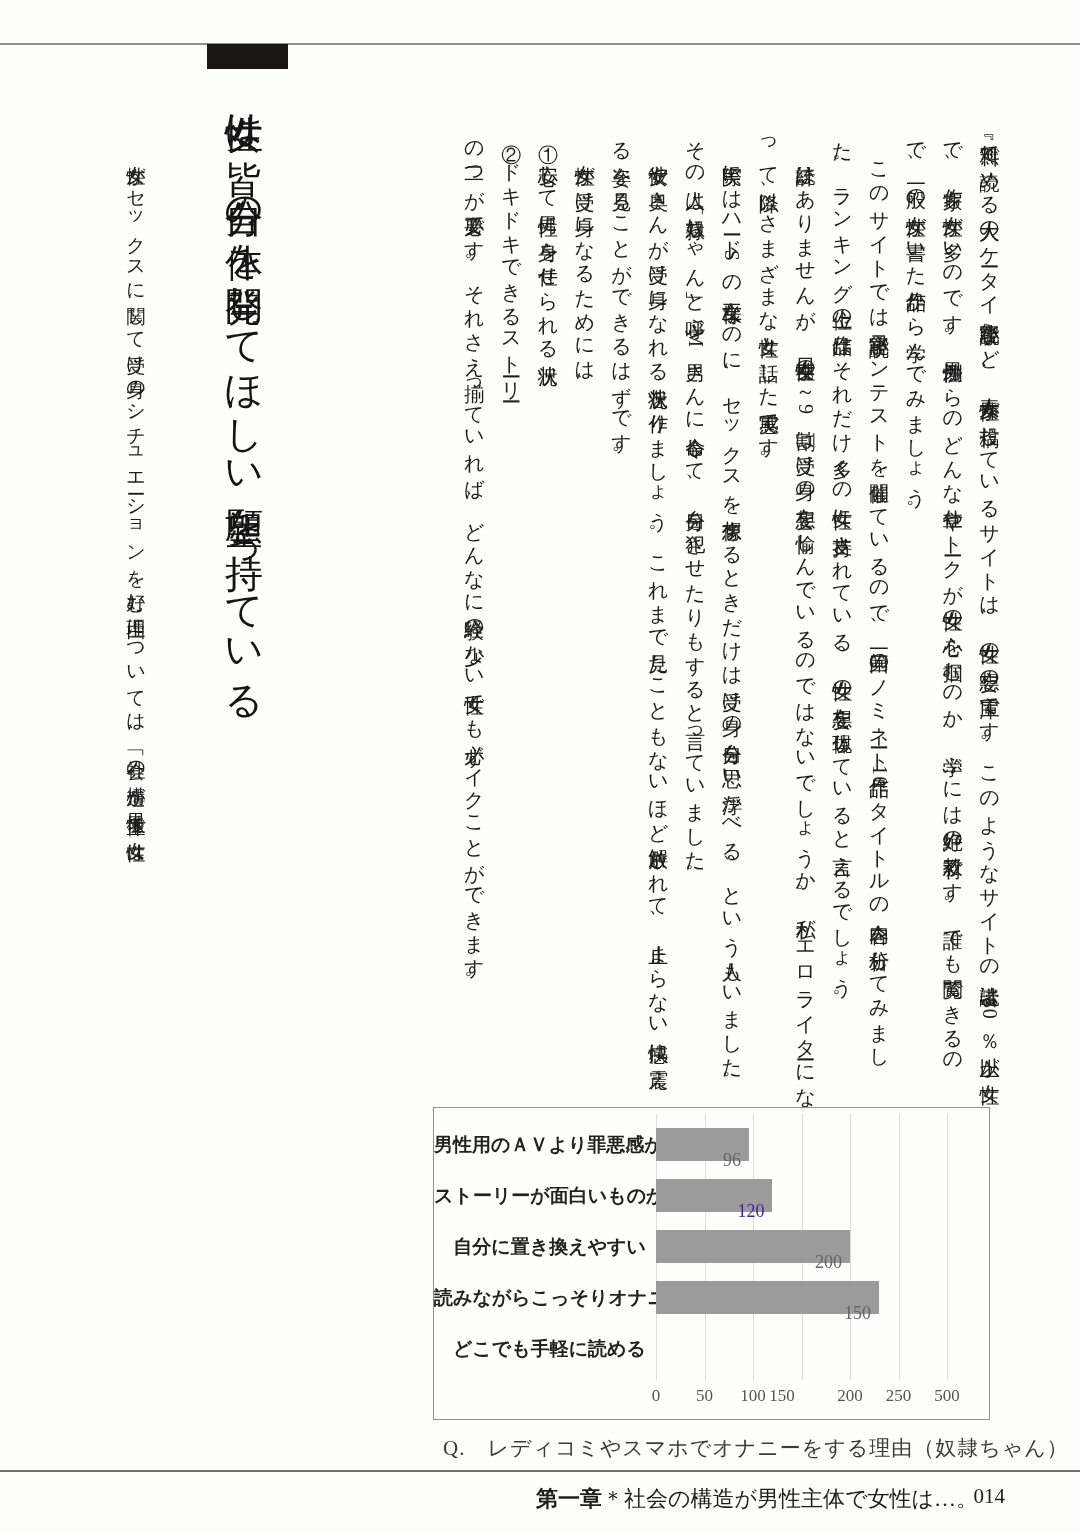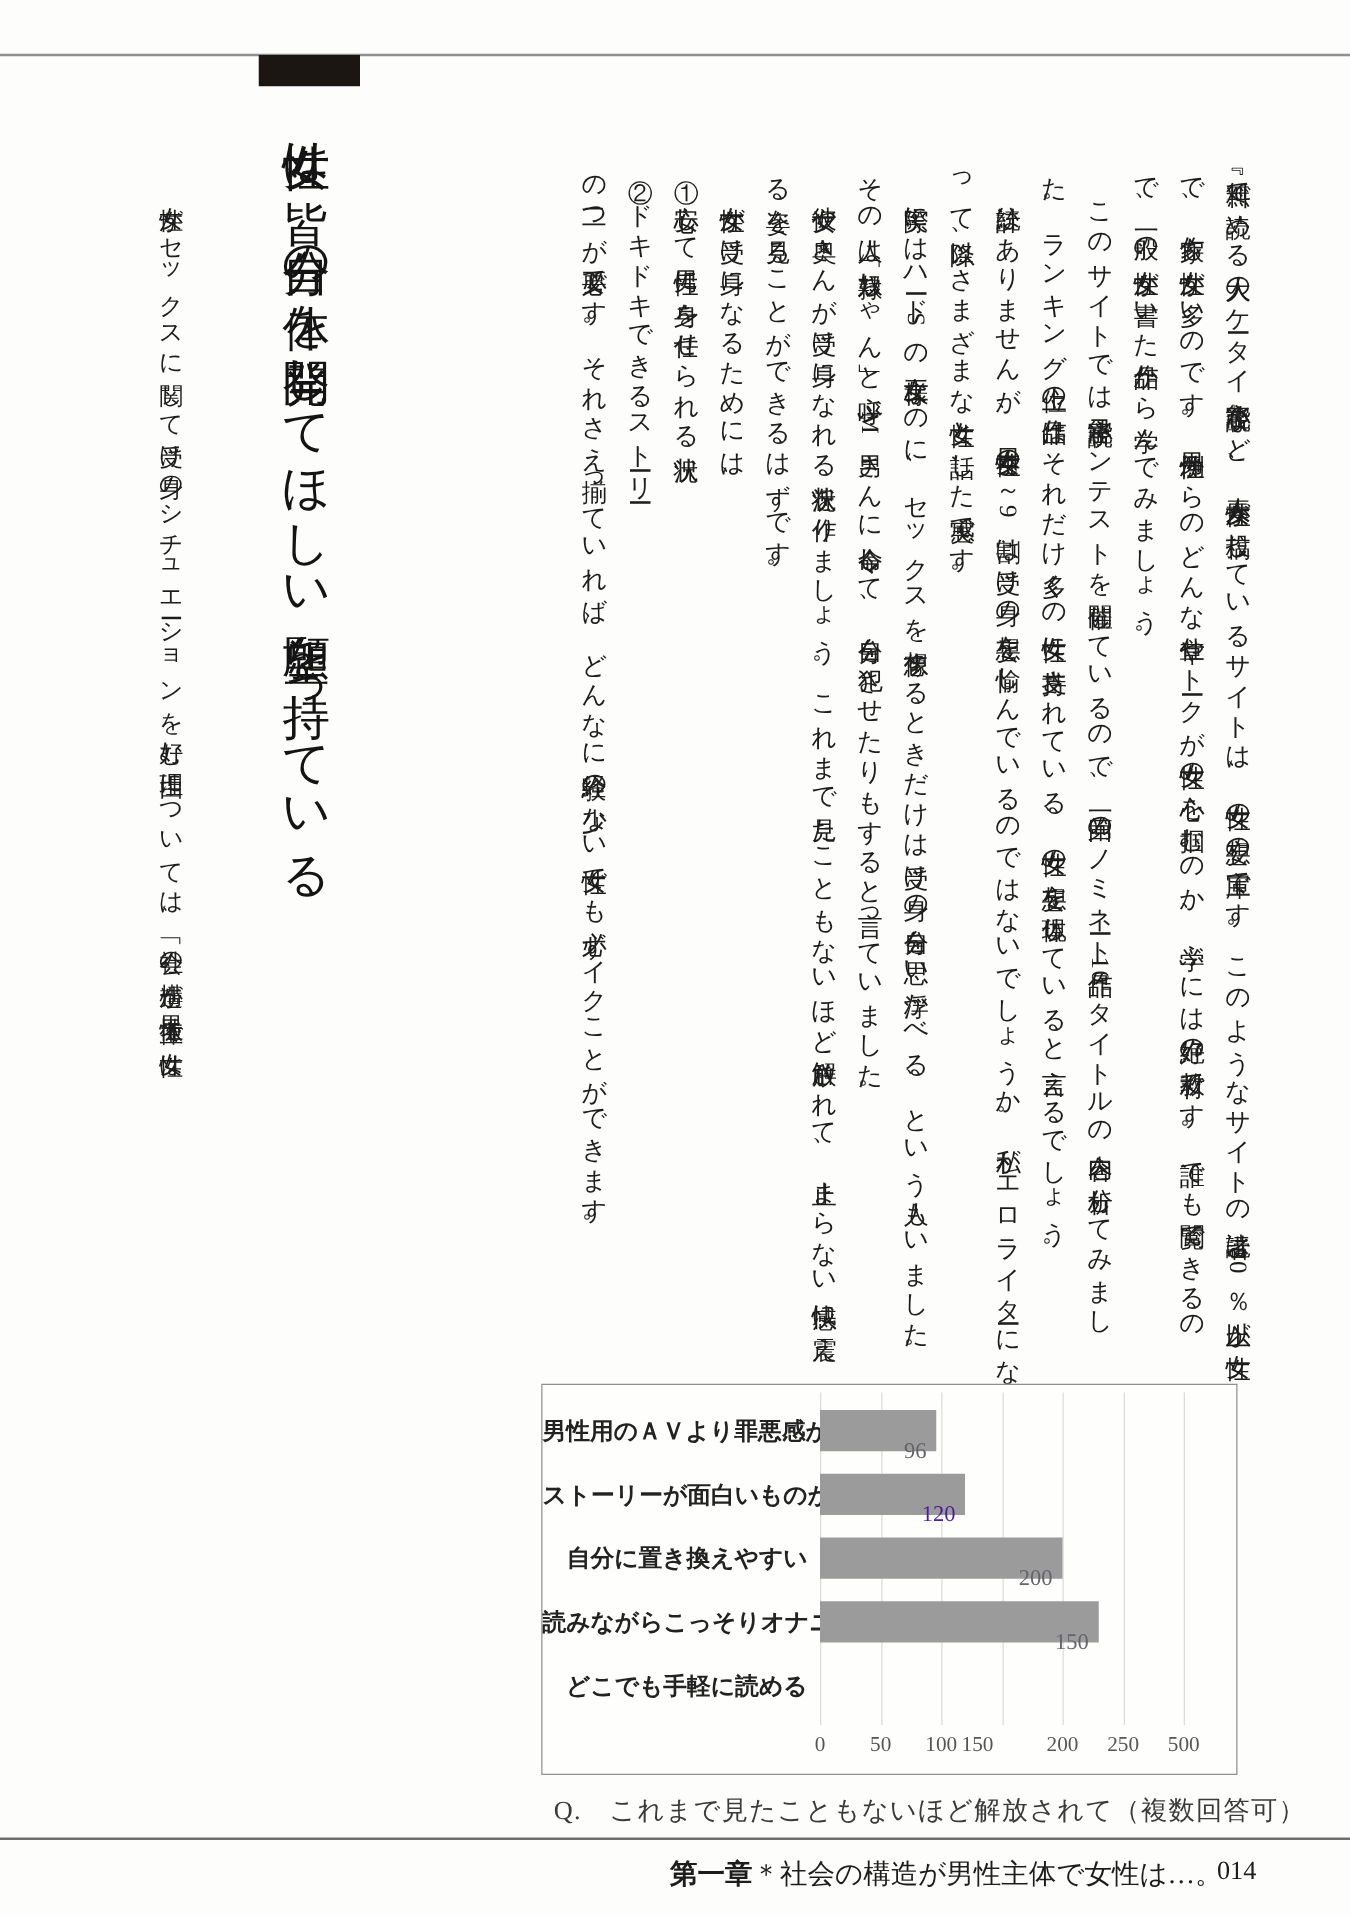--- a/index.html
+++ b/index.html
@@ -122,21 +122,21 @@
         <div class="crow" style="top: 173px; height: 33px;">
           <span class="clabel">読みながらこっそりオナニーできる</span>
           <div class="cbar" style="width: 223.1px; background: rgb(155, 155, 155);">
             <span class="cval" style="color: rgb(99, 100, 106);">150</span>
           </div>
         </div>
         <div class="crow" style="top: 224px; height: 33px;">
           <span class="clabel">どこでも手軽に読める</span>
         </div>
       </div>
-    <figcaption class="caption">Q.　これまで見たこともないほど解放されて（複数回答可）</figcaption>
+    <figcaption class="caption">Q.　レディコミやスマホでオナニーをする理由（奴隷ちゃん）</figcaption>
   </figure>
 
   <div class="footer-rule"></div>
 
   <div class="footer">
     <span class="chapter">第一章</span><span>＊社会の構造が男性主体で女性は…。</span>
   </div>
 
   <div class="page-num">014</div>
 

